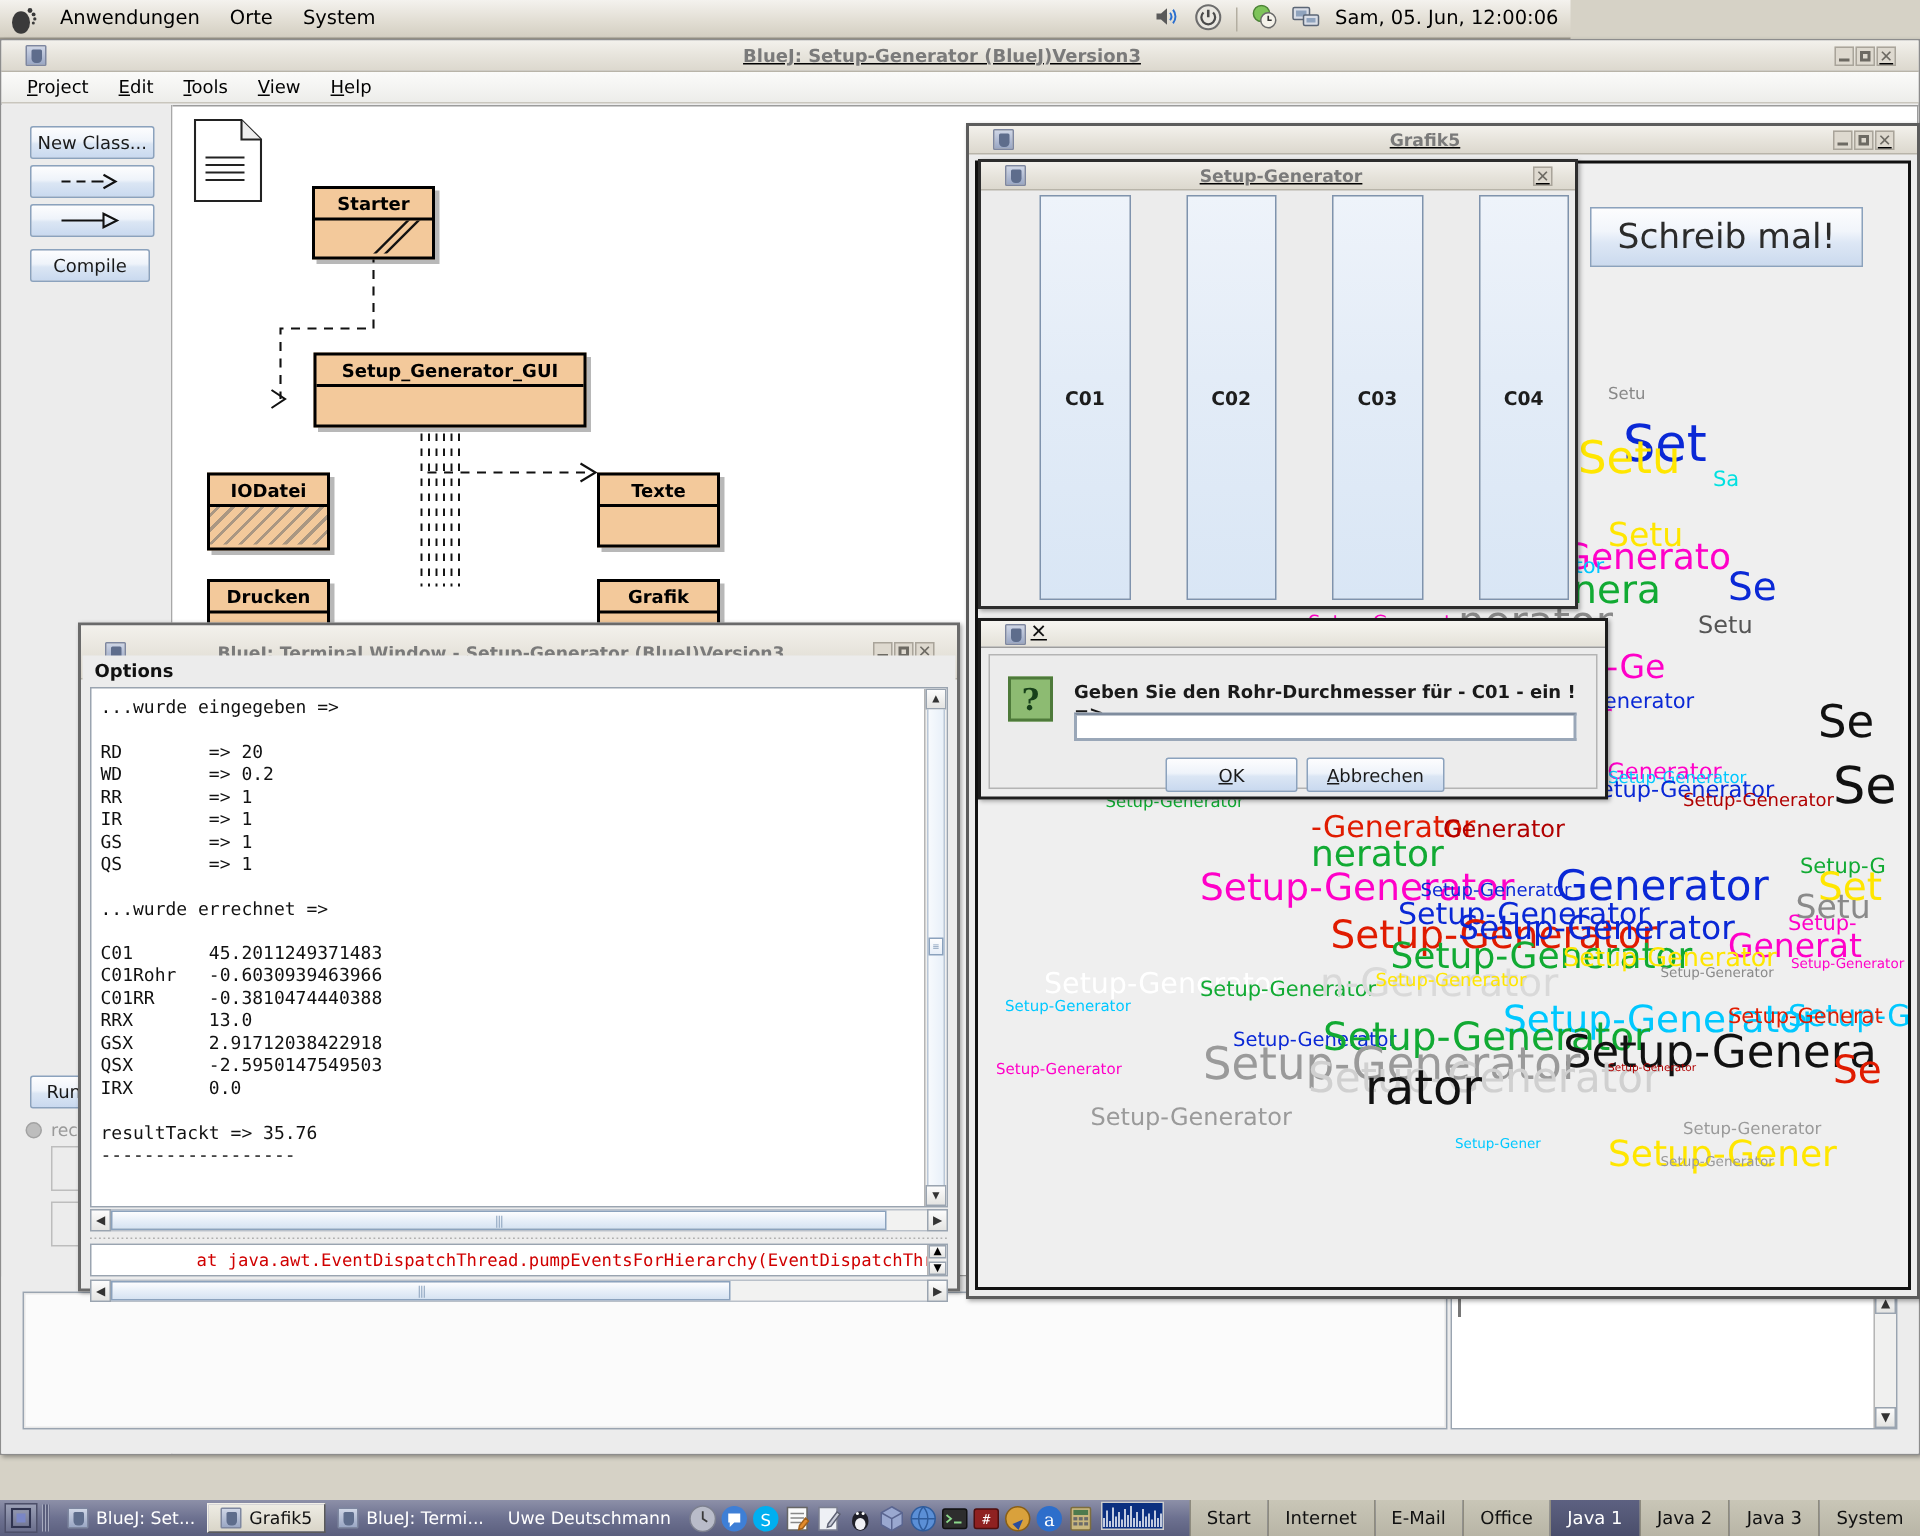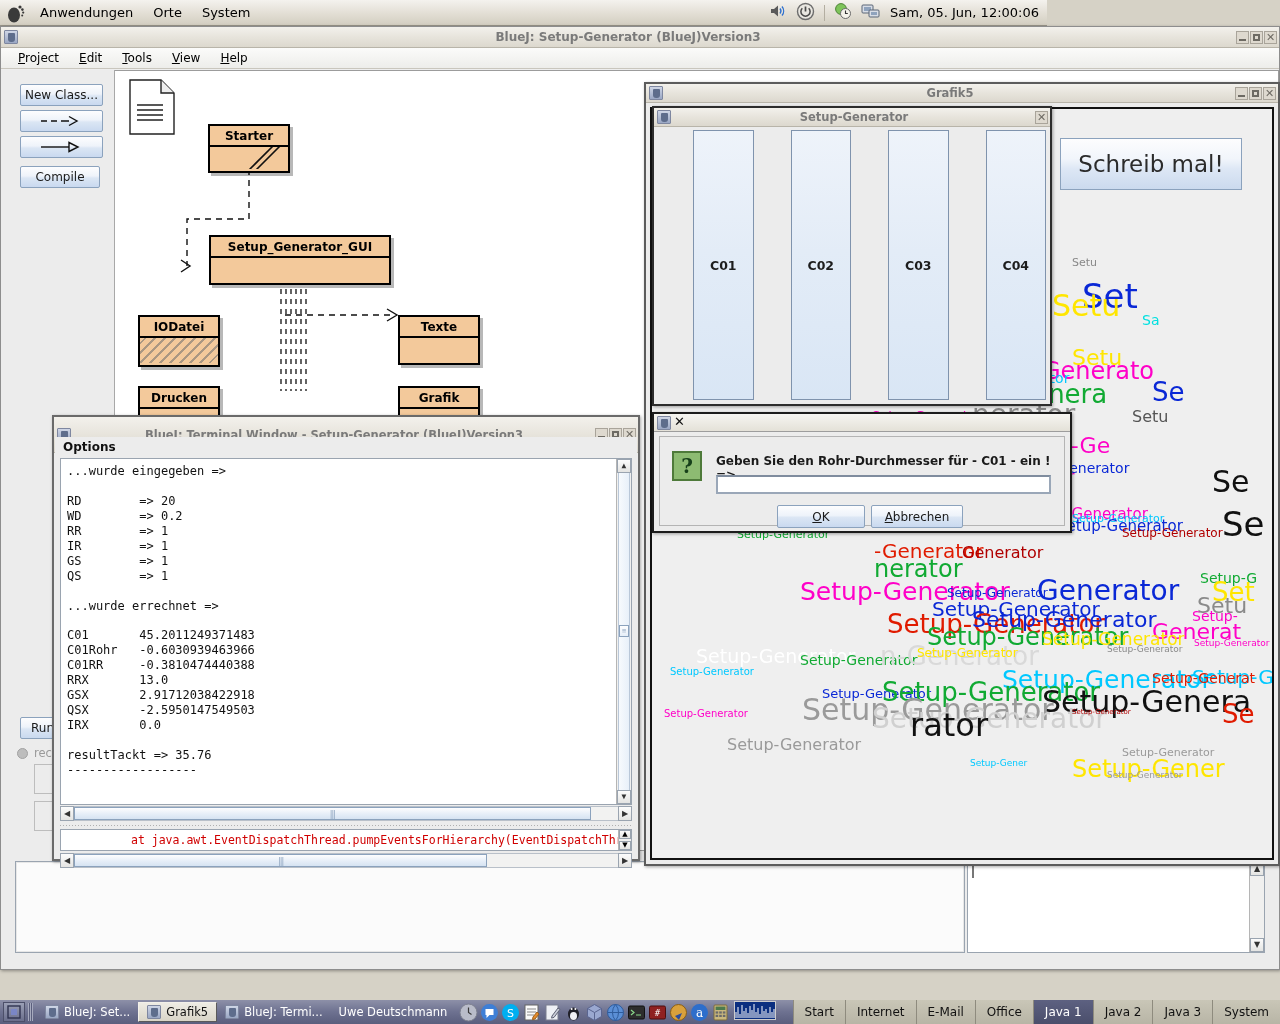--- a/index.html
+++ b/index.html
@@ -26,21 +26,21 @@
   .gp-right { margin-left:auto; display:flex; align-items:center; gap:9px; padding-right:8px; }
   .gp-clock { font-size:13px; color:#000; }
   .sep-v { width:1px; height:16px; background:#b3aea1; }
 
   
   .jwin { position:absolute; background:#eeeeee; border:1px solid #8d8d8d;
           box-shadow:1px 1px 3px rgba(0,0,0,.35); }
   .jtitle {
     height:18px; display:flex; align-items:center;
     background: linear-gradient(to bottom,#f3f1ec 0%,#e7e4dc 50%,#dcd8ce 100%);
-    border-bottom:1px solid #b8b4a9; padding:0 2px; position:relative;
+    border-bottom:1px solid #b8b4a9; padding:0 15px; position:relative;text-decoration:underline;
   }
   .jtitle .tbar-text {
     flex:1; text-align:center; font-size:11.5px; font-weight:bold; color:#7a7a7a;
     letter-spacing:0px; white-space:nowrap; overflow:hidden;
   }
   .winbtns { display:flex; gap:1px; }
   .wb { width:13px; height:13px; border:1px solid #a9a49a; background:#ded9cf;
         position:relative; }
   .wb i { position:absolute; display:block; }
   .wb.min i { left:2px; right:2px; bottom:2px; height:2px; background:#6d6a63; }
@@ -132,21 +132,21 @@
   #grafik5 { left:644px; top:82px; width:636px; height:784px; background:#ececec;
              border:2px solid #5c5c5c; }
   #grafik5 .jtitle { height:19px; }
   #g5-canvas { position:absolute; left:4px; top:23px; right:4px; bottom:4px;
                background:#efefef; border:2px solid #111; overflow:hidden; }
   .sg { position:absolute; white-space:nowrap; font-family:"DejaVu Sans",sans-serif;
         line-height:1; }
 
   
   #schreib {
-    position:absolute; left:1060px; top:138px; width:182px; height:52px;
+    position:absolute; left:1060px; top:138px; width:182px; height:40px;
     background: linear-gradient(to bottom,#fdfdfe 0%,#f1f5fb 40%,#dde7f5 60%,#cbdaee 100%);
     border:1px solid #8ba2bd; display:flex; align-items:center; justify-content:center;
     font-size:23px; color:#2b2b2b; z-index:30;
   }
 
   
   #setupgen { left:652px; top:106px; width:400px; height:300px; border:2px solid #2d2d2d;
               background:#ececec; z-index:20; }
   #setupgen .jtitle { height:19px; }
   #sg-cols { position:absolute; left:4px; top:22px; right:4px; bottom:4px; display:flex; gap:2px; }

